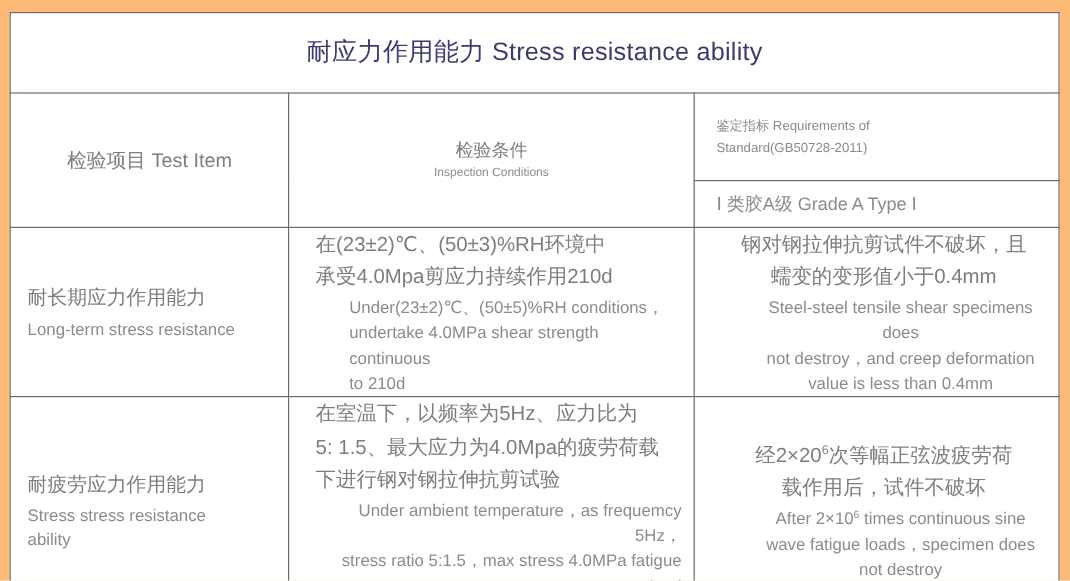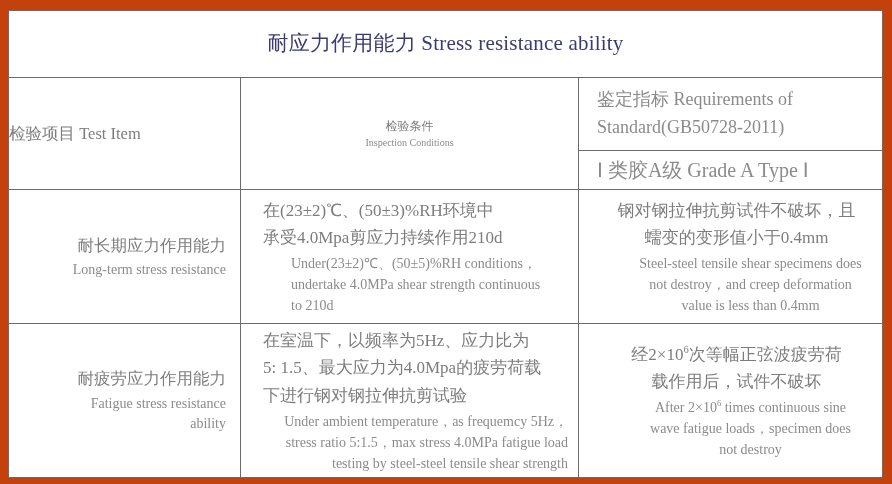--- a/index.html
+++ b/index.html
@@ -10,23 +10,22 @@
   body {
     width: 892px;
     height: 484px;
     font-family: "Liberation Sans", "DejaVu Sans", sans-serif;
     -webkit-font-smoothing: antialiased;
   }
   #sheet {
     position: relative;
     width: 892px;
     height: 484px;
-    background: #c2410c;
+    background: #fdba74;
     overflow: hidden;
-    font-family: Liberation Serif, serif;
   }
   table.spec {
     position: absolute;
     left: 8px;
     top: 10px;
     width: 874px;
     height: 464px;
     border-collapse: collapse;
     table-layout: fixed;
     background: #ffffff;
@@ -77,64 +76,65 @@
   .en-md {
     color: #8b8b8b;
     font-size: 14px;
     line-height: 1.5;
     white-space: pre-line;
     margin-left: 28px;
   }
   
   .hdr-item {
     height: 108px;
+    text-align: center;
   }
   .hdr-item .cn-inline {
     color: #7d7d7d;
     font-size: 16.5px;
   }
   .hdr-cond {
     text-align: center;
   }
   .hdr-cond .line1 {
     color: #7d7d7d;
-    font-size: 12px;
+    font-size: 15px;
     line-height: 1.5;
   }
   .hdr-cond .line2 {
     color: #8b8b8b;
     font-size: 10px;
     line-height: 1.5;
   }
   .hdr-req {
     height: 72px;
     padding: 0 0 0 18px !important;
     text-align: left;
   }
   .hdr-req .req-line {
     color: #8b8b8b;
-    font-size: 18px;
+    font-size: 11px;
     line-height: 1.55;
     white-space: pre-line;
   }
   .hdr-grade {
     height: 38px;
     padding: 0 0 0 18px !important;
     text-align: left;
   }
   .hdr-grade .grade-text {
     color: #8b8b8b;
-    font-size: 20px;
+    font-size: 15px;
   }
   
   .cell-pad {
     padding: 0 14px 0 14px !important;
   }
   .cell-item {
-    text-align: right;
+    text-align: left;
   }
   .cell-cond {
     text-align: left;
     padding-left: 22px !important;
     padding-right: 10px !important;
   }
   .cell-req {
     text-align: center;
     padding-left: 22px !important;
     padding-right: 10px !important;
@@ -205,33 +205,33 @@
 蠕变的变形值小于0.4mm</span>
           <span class="en-md blk">Steel-steel tensile shear specimens does
 not destroy，and creep deformation
 value is less than 0.4mm</span>
         </td>
       </tr>
 
       <tr class="row2">
         <td class="cell-item cell-pad">
           <span class="cn blk gap-cn">耐疲劳应力作用能力</span>
-          <span class="en blk">Fatigue stress resistance
+          <span class="en blk">Stress stress resistance
 ability</span>
         </td>
         <td class="cell-cond">
           <span class="cn-lg blk gap-cn">在室温下，以频率为5Hz、应力比为
 5: 1.5、最大应力为4.0Mpa的疲劳荷载
 下进行钢对钢拉伸抗剪试验</span>
           <span class="en-sm blk">Under ambient temperature，as frequemcy 5Hz，
 stress ratio 5:1.5，max stress 4.0MPa fatigue load
 testing by steel-steel tensile shear strength</span>
         </td>
         <td class="cell-req">
-          <span class="cn-lg blk gap-cn"><span>经2×10</span><sup>6</sup><span>次等幅正弦波疲劳荷
+          <span class="cn-lg blk gap-cn"><span>经2×20</span><sup>6</sup><span>次等幅正弦波疲劳荷
 载作用后，试件不破坏</span></span>
           <span class="en-md blk"><span>After 2×10</span><sup>6</sup><span> times continuous sine
 wave fatigue loads，specimen does
 not destroy</span></span>
         </td>
       </tr>
 
     </tbody>
   </table>
 

